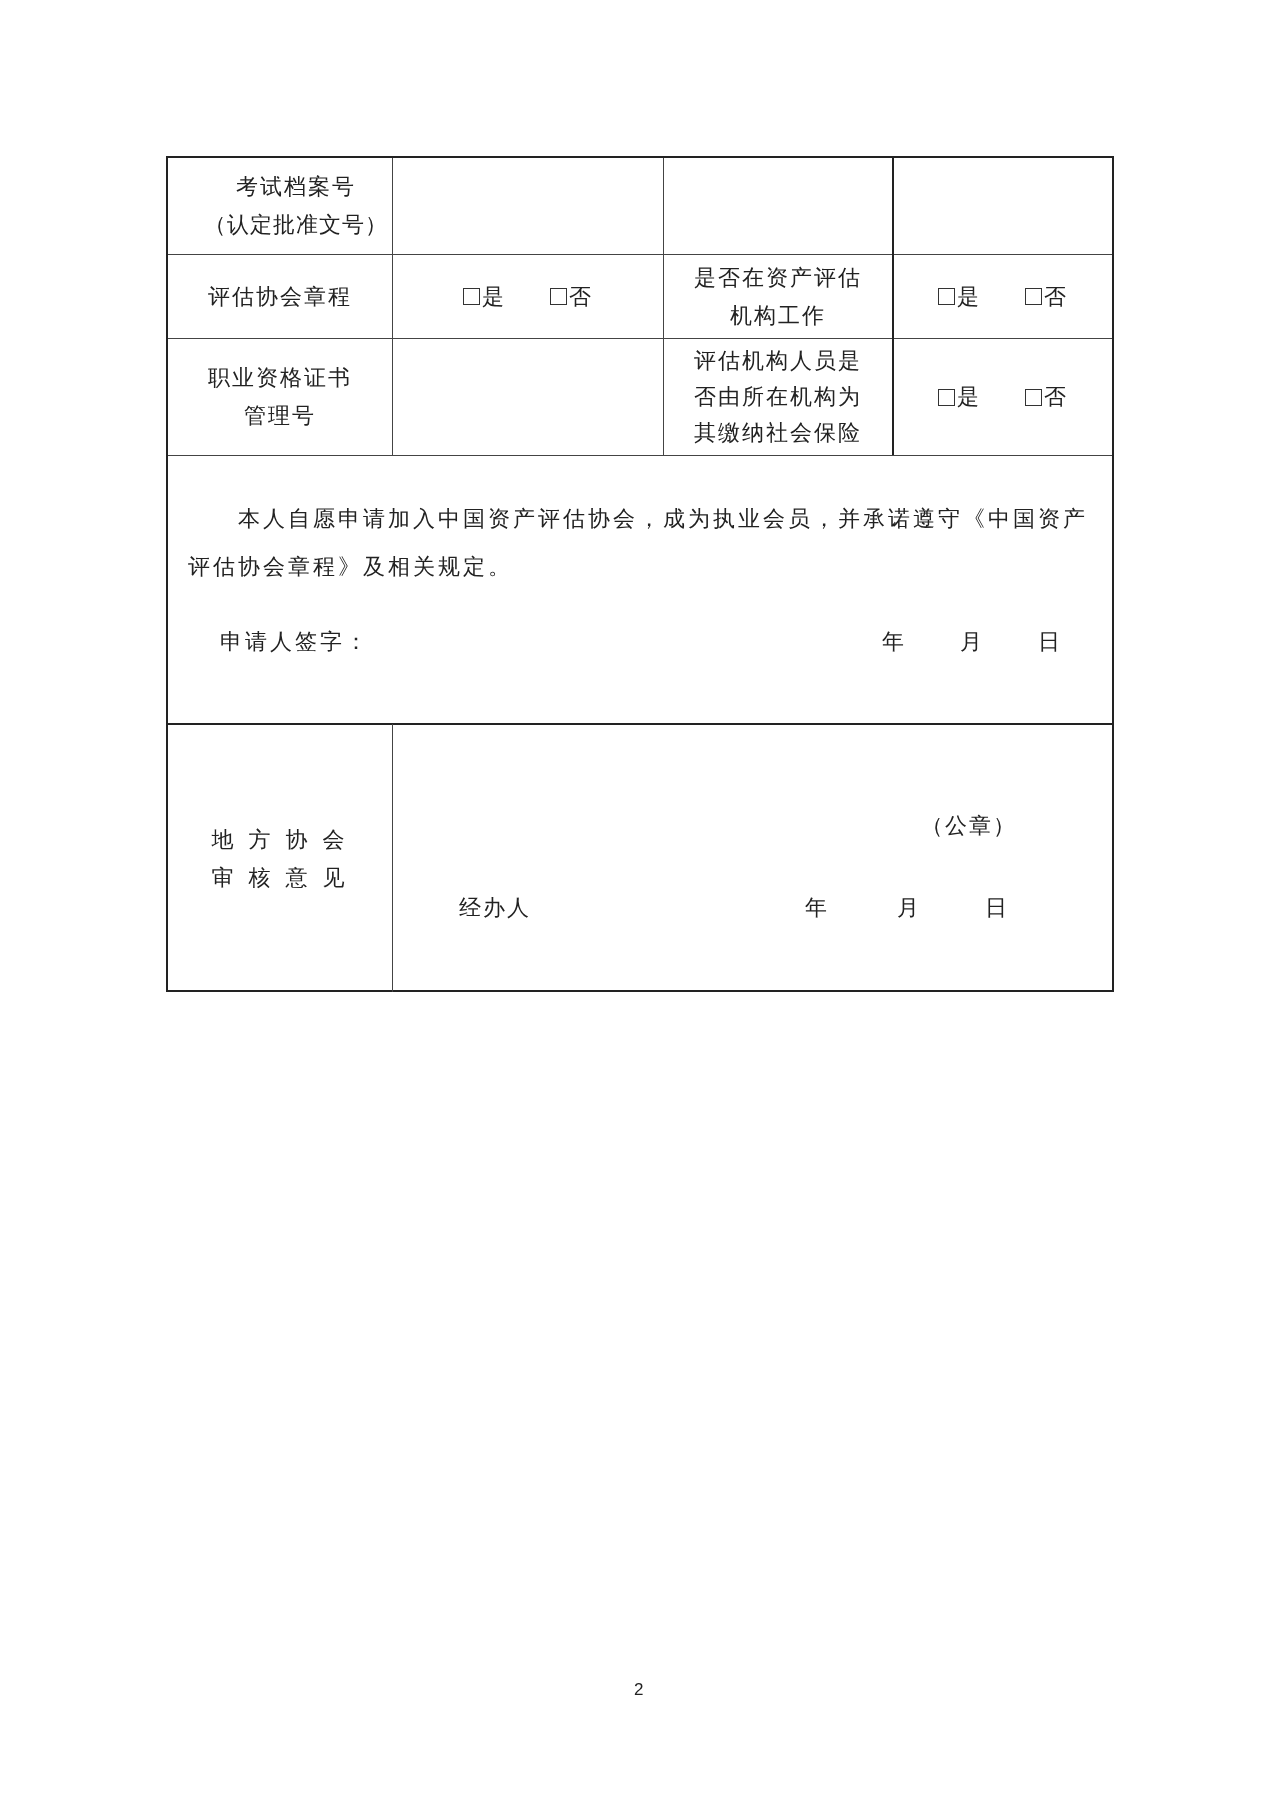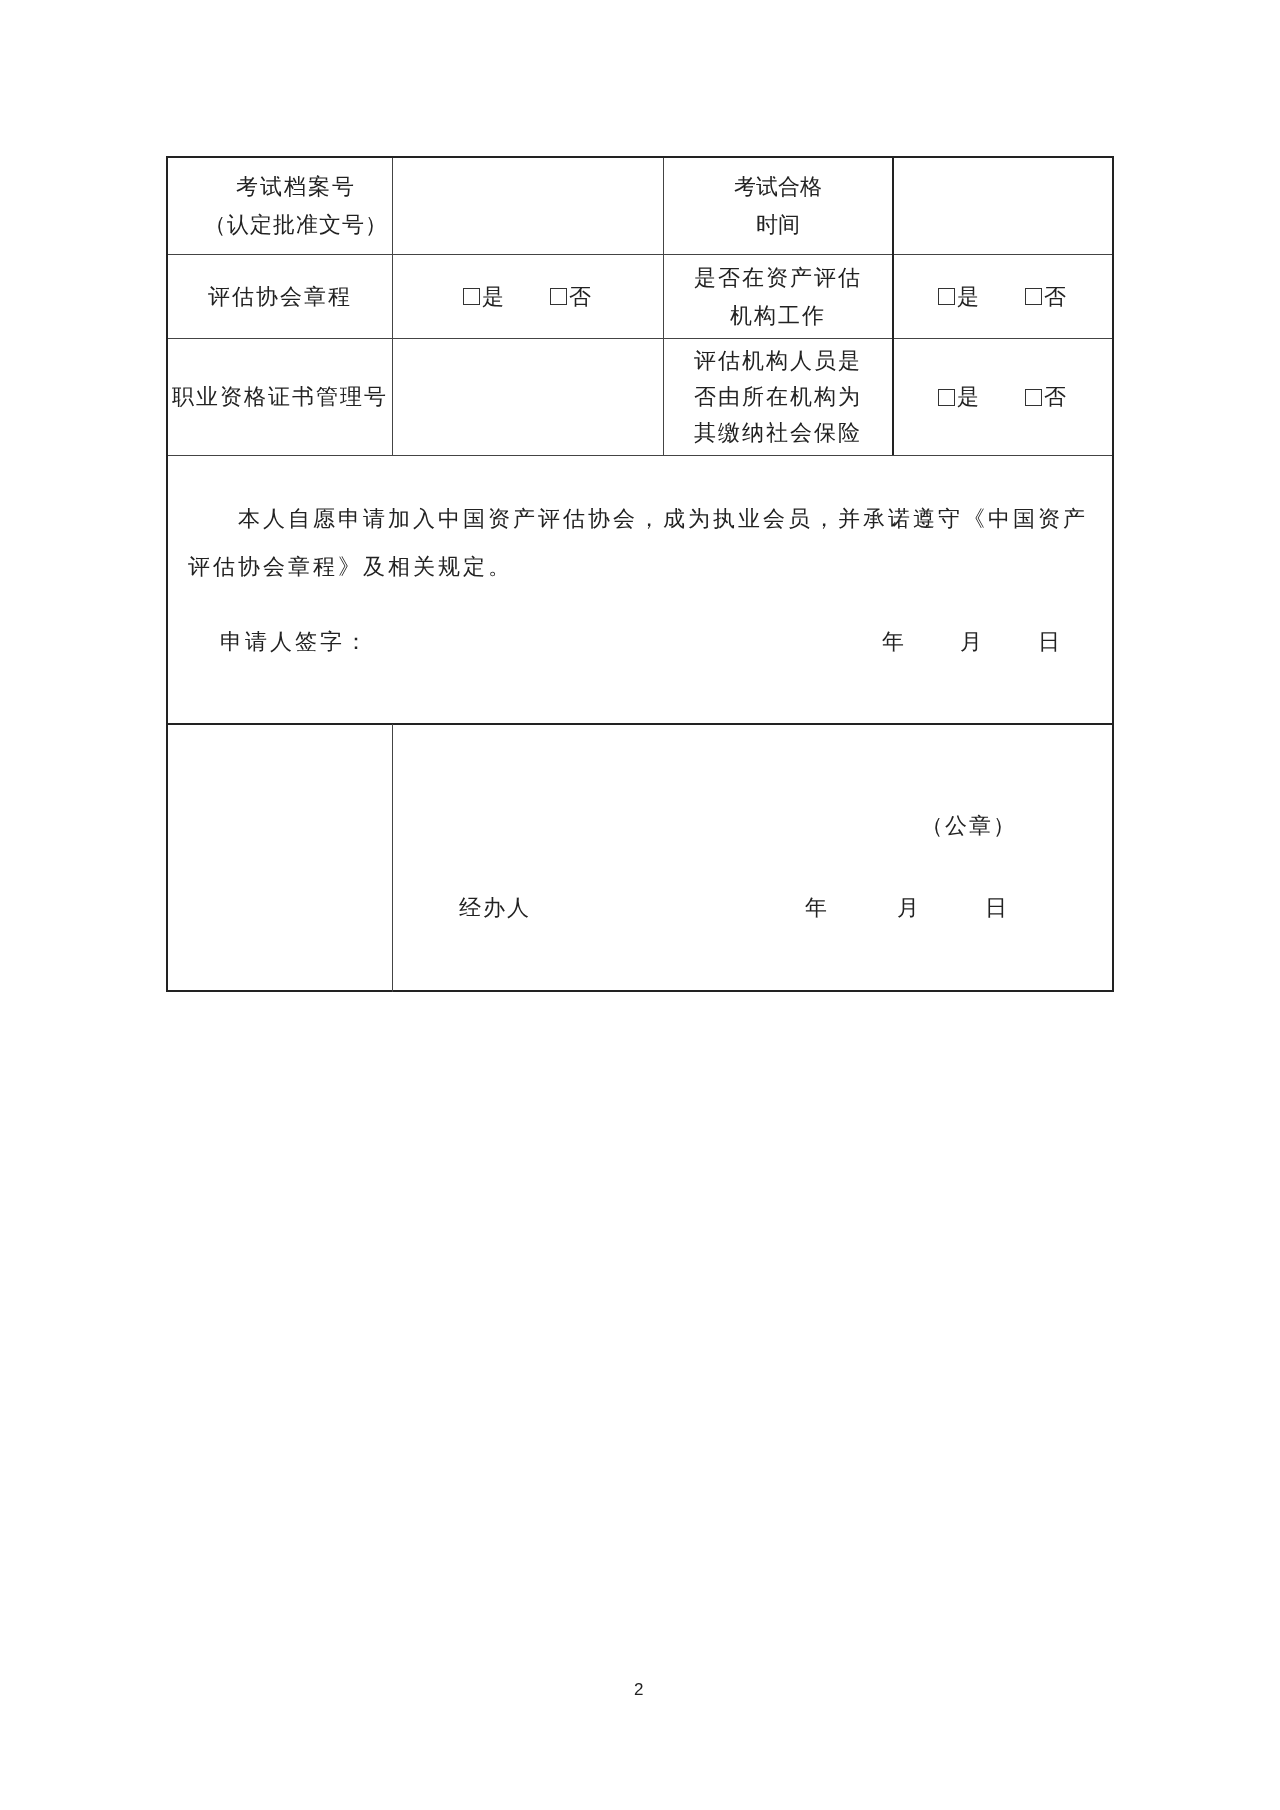--- a/index.html
+++ b/index.html
@@ -33,24 +33,20 @@
   <div class="vl" style="left:224px; top:0; height:297px"></div>
   <div class="vl" style="left:495px; top:0; height:297px"></div>
   <div class="vl" style="left:724px; top:0; height:297px; width:2px; background:#222"></div>
   <div class="vl" style="left:224px; top:566px; height:268px"></div>
 
   <div class="cell" style="left:16px; top:0; width:224px; height:96px; flex-direction:column">
     <div>考试档案号</div>
     <div style="letter-spacing:1px">（认定批准文号）</div>
   </div>
   <div class="cell" style="left:225px; top:0; width:270px; height:96px"></div>
-  <div class="cell" style="left:496px; top:0; width:228px; height:96px; flex-direction:column">
-    <div style="letter-spacing:0">考试合格</div>
-    <div style="letter-spacing:0">时间</div>
-  </div>
   <div class="cell" style="left:726px; top:0; width:218px; height:96px"></div>
 
   <div class="cell" style="left:0; top:97px; width:224px; height:83px">评估协会章程</div>
   <div class="cell" style="left:225px; top:97px; width:270px; height:83px">
     <span class="cb">
         <span class="box"></span>
         <span>是</span>
       </span>
     <span class="opt-gap"></span>
     <span class="cb">
@@ -67,21 +63,21 @@
         <span class="box"></span>
         <span>是</span>
       </span>
     <span class="opt-gap"></span>
     <span class="cb">
         <span class="box"></span>
         <span>否</span>
       </span>
   </div>
 
-  <div class="cell" style="left:0; top:181px; width:224px; height:116px; flex-direction:row">
+  <div class="cell" style="left:0; top:181px; width:224px; height:116px; flex-direction:column">
     <div>职业资格证书</div>
     <div>管理号</div>
   </div>
   <div class="cell" style="left:225px; top:181px; width:270px; height:116px"></div>
   <div class="cell" style="left:496px; top:181px; width:228px; height:116px; flex-direction:column; line-height:36px">
     <div>评估机构人员是</div>
     <div>否由所在机构为</div>
     <div>其缴纳社会保险</div>
   </div>
   <div class="cell" style="left:726px; top:181px; width:218px; height:116px">
@@ -99,20 +95,24 @@
   <div class="decl">
     <p style="left:62px; top:40px; white-space:nowrap">本人自愿申请加入中国资产评估协会，成为执业会员，并承诺遵守《中国资产</p>
     <p style="left:12px; top:88px; white-space:nowrap">评估协会章程》及相关规定。</p>
     <p style="left:44px; top:163px">申请人签字：</p>
     <div style="position:absolute; left:230px; top:155px; width:420px; height:40px"></div>
     <p style="left:706px; top:163px">年</p>
     <p style="left:784px; top:163px">月</p>
     <p style="left:862px; top:163px">日</p>
   </div>
 
+  <div class="cell" style="left:0; top:567px; width:224px; height:267px; flex-direction:column; letter-spacing:4px">
+    <div style="white-space:pre">地 方 协 会</div>
+    <div style="white-space:pre">审 核 意 见</div>
+  </div>
   <div style="position:absolute; left:225px; top:567px; width:719px; height:252px; font-size:22px; letter-spacing:2px">
     <p style="position:absolute; margin:0; left:528px; top:86px">（公章）</p>
     <p style="position:absolute; margin:0; left:66px; top:168px">经办人</p>
     <p style="position:absolute; margin:0; left:412px; top:168px">年</p>
     <p style="position:absolute; margin:0; left:504px; top:168px">月</p>
     <p style="position:absolute; margin:0; left:592px; top:168px">日</p>
   </div>
 </div>
 
 <div class="pagenum">2</div>

